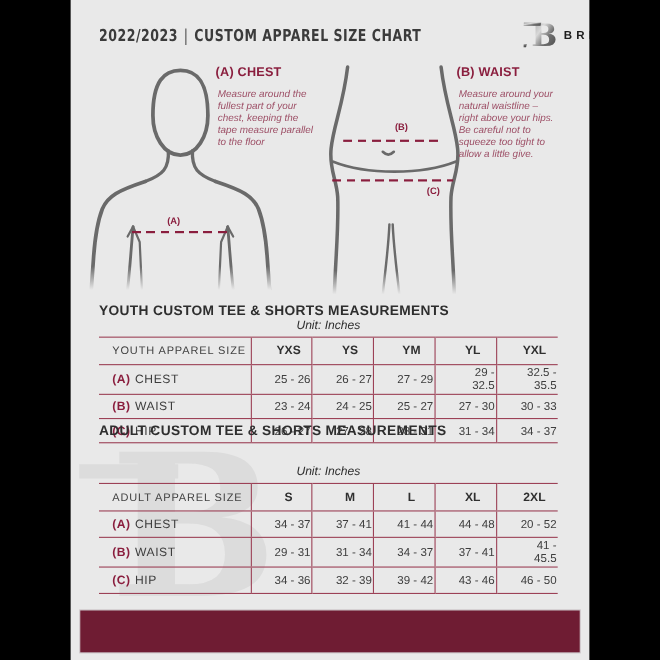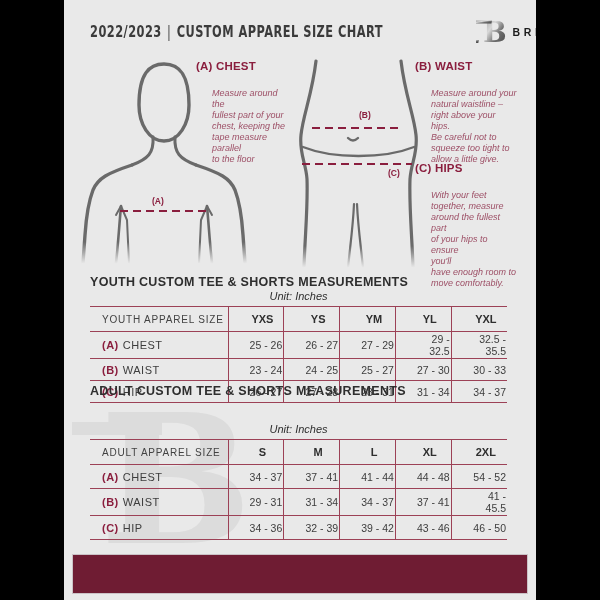--- a/index.html
+++ b/index.html
@@ -41,21 +41,21 @@
   #marker-a{left:88px;top:196px;}
   #marker-b{left:295px;top:110px;}
   #marker-c{left:324px;top:168px;}
 
   
   .guide{position:absolute;width:118px;z-index:2;}
   #guide-chest{left:132px;top:60px;width:112px;}
   #guide-waist{left:351px;top:60px;}
   #guide-hips{left:351px;top:162px;}
   .guide h3{margin:0 0 8px 0;font-size:11.5px;font-weight:bold;color:var(--maroon);letter-spacing:.2px;}
-  .guide p{margin:16px;font-size:9px;line-height:11px;font-style:italic;color:var(--body-text);white-space:pre-line;}
+  .guide p{margin:2px;font-size:9px;line-height:11px;font-style:italic;color:var(--body-text);white-space:pre-line;}
 
   
   .section-title{position:absolute;left:26px;width:417px;text-align:left;font-weight:bold;
                  font-size:12.5px;color:#2e2e2e;letter-spacing:.3px;z-index:2;}
   #youth-title{top:275px;} #adult-title{top:384px;}
   .unit{position:absolute;left:26px;width:417px;text-align:center;font-size:11px;font-style:italic;
         color:#2e2e2e;z-index:2;}
   #youth-unit{top:290px;} #adult-unit{top:423px;}
 
   
@@ -156,30 +156,20 @@
   </div>
   <div class="guide" id="guide-waist">
     <h3>(B) WAIST</h3>
     <p>Measure around your
 natural waistline –
 right above your hips.
 Be careful not to
 squeeze too tight to
 allow a little give.</p>
   </div>
-  <div class="guide" id="guide-hips">
-    <h3>(C) HIPS</h3>
-    <p>With your feet
-together, measure
-around the fullest part
-of your hips to ensure
-you'll
-have enough room to
-move comfortably.</p>
-  </div>
 
   <div class="watermark">
     <div class="wm-bar"></div>
     <span>B</span>
   </div>
 
   <div class="section-title" id="youth-title">YOUTH CUSTOM TEE &amp; SHORTS MEASUREMENTS</div>
   <div class="unit" id="youth-unit">Unit: Inches</div>
   <div class="size-table" id="youth-table">
       <table>
@@ -252,21 +242,21 @@
             <th>2XL</th>
           </tr>
         </thead>
         <tbody>
           <tr>
             <td><span class="prefix">(A)</span><span>CHEST</span></td>
             <td>34 - 37</td>
             <td>37 - 41</td>
             <td>41 - 44</td>
             <td>44 - 48</td>
-            <td>54 - 52</td>
+            <td>20 - 52</td>
           </tr>
           <tr>
             <td><span class="prefix">(B)</span><span>WAIST</span></td>
             <td>29 - 31</td>
             <td>31 - 34</td>
             <td>34 - 37</td>
             <td>37 - 41</td>
             <td>41 - 45.5</td>
           </tr>
           <tr>

